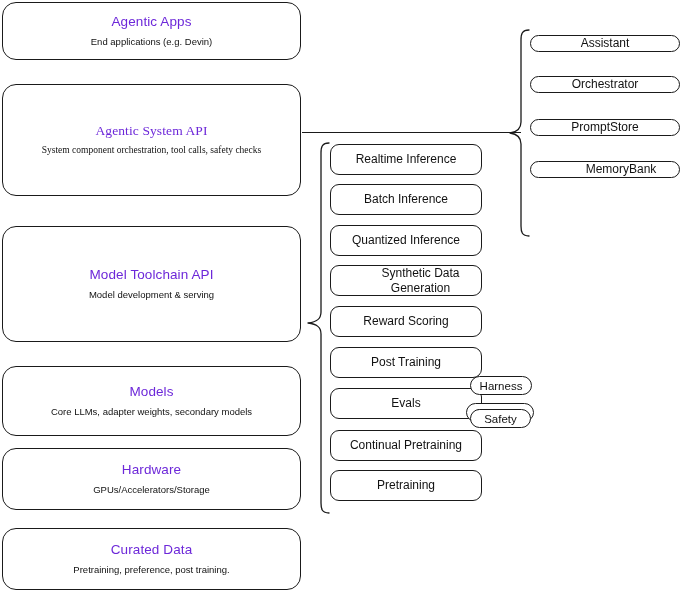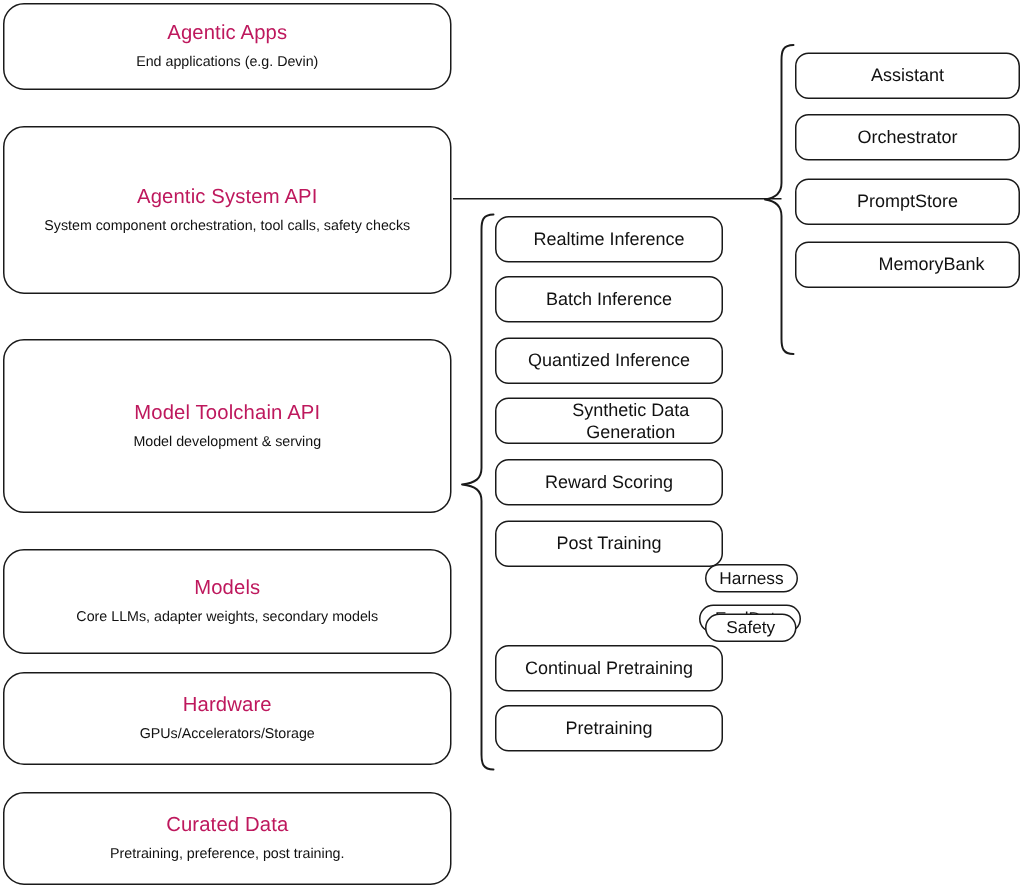--- a/index.html
+++ b/index.html
@@ -34,21 +34,21 @@
   }
 
   
   .layer {
     left: 2px;
     width: 299px;
     border-radius: 14px;
   }
   .layer .title {
     font-size: 13.5px;
-    color: #be185d;
+    color: #6d28d9;
     letter-spacing: .1px;
   }
   .layer .sub {
     font-size: 9.5px;
     color: #111;
     margin-top: 5px;
   }
 
   
   .capsule {
@@ -58,21 +58,21 @@
     border-radius: 9px;
     font-size: 12px;
     color: #111;
     z-index: 2;
   }
 
   
   .component {
     left: 530px;
     width: 150px;
-    height: 31px;
+    height: 17px;
     border-radius: 9px;
     font-size: 12px;
     color: #111;
   }
 
   
   .badge {
     position: absolute;
     box-sizing: border-box;
     border: 1.4px solid #1a1a1a;
@@ -110,21 +110,21 @@
 </head>
 <body>
 
 <div id="canvas">
 
   <div class="box layer" style="top:2px;height:58px;">
     <div class="title">Agentic Apps</div>
     <div class="sub">End applications (e.g. Devin)</div>
   </div>
 
-  <div class="box layer" style="top:84px;height:112px;">
+  <div class="box layer" style="top:84px;height:112px;font-family:Liberation Serif, serif;">
     <div class="title">Agentic System API</div>
     <div class="sub">System component orchestration, tool calls, safety checks</div>
   </div>
 
   <div class="box layer" style="top:226px;height:116px;">
     <div class="title">Model Toolchain API</div>
     <div class="sub">Model development &amp; serving</div>
   </div>
 
   <div class="box layer" style="top:366px;height:70px;">
@@ -176,20 +176,23 @@
     </div>
   <div class="box capsule" style="top:265px;padding-left:29px;">
       <span>Synthetic Data Generation</span>
     </div>
   <div class="box capsule" style="top:306px;">
       <span>Reward Scoring</span>
     </div>
   <div class="box capsule" style="top:347px;">
       <span>Post Training</span>
     </div>
+  <div class="box capsule" style="top:388px;">
+      <span>Evals</span>
+    </div>
   <div class="box capsule" style="top:430px;">
       <span>Continual Pretraining</span>
     </div>
   <div class="box capsule" style="top:470px;">
       <span>Pretraining</span>
     </div>
 
   <div class="badge" style="left:470px;top:376px;width:62px;">
     <span>Harness</span>
   </div>

